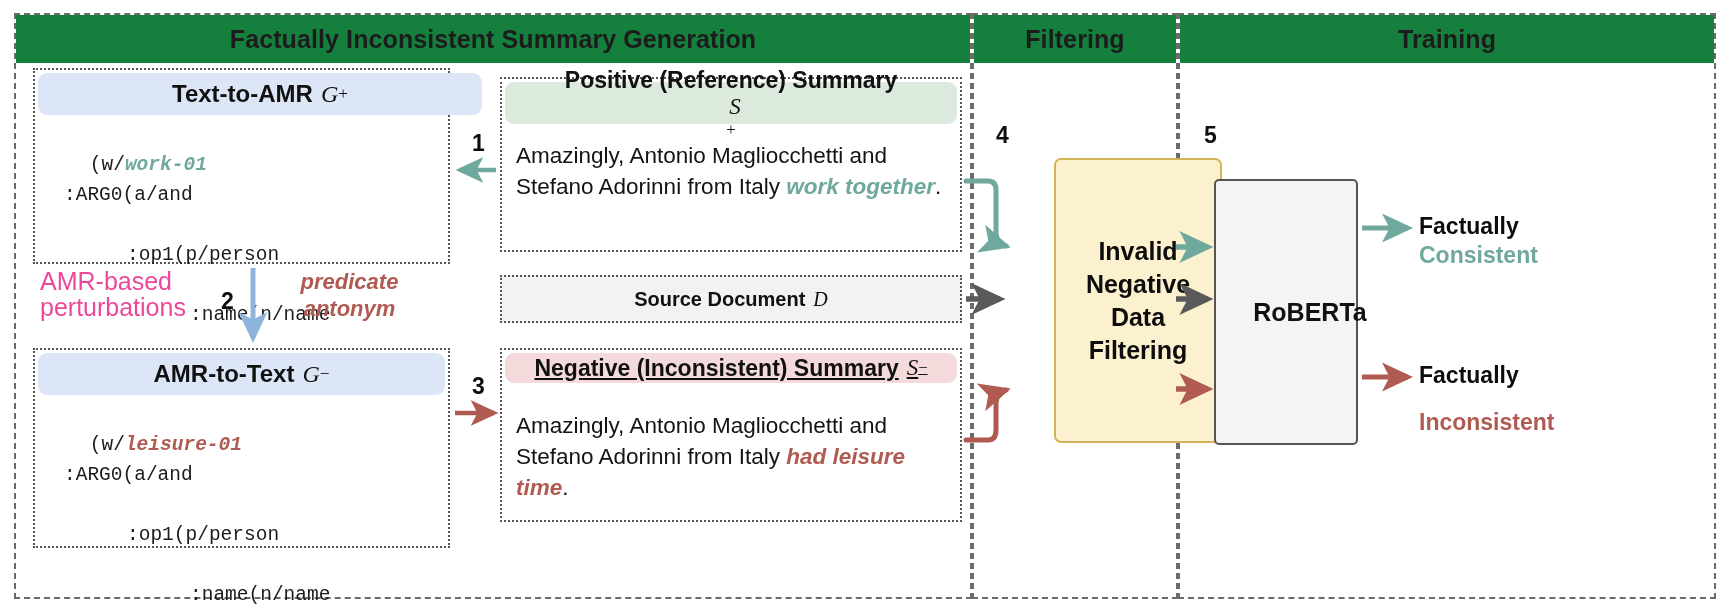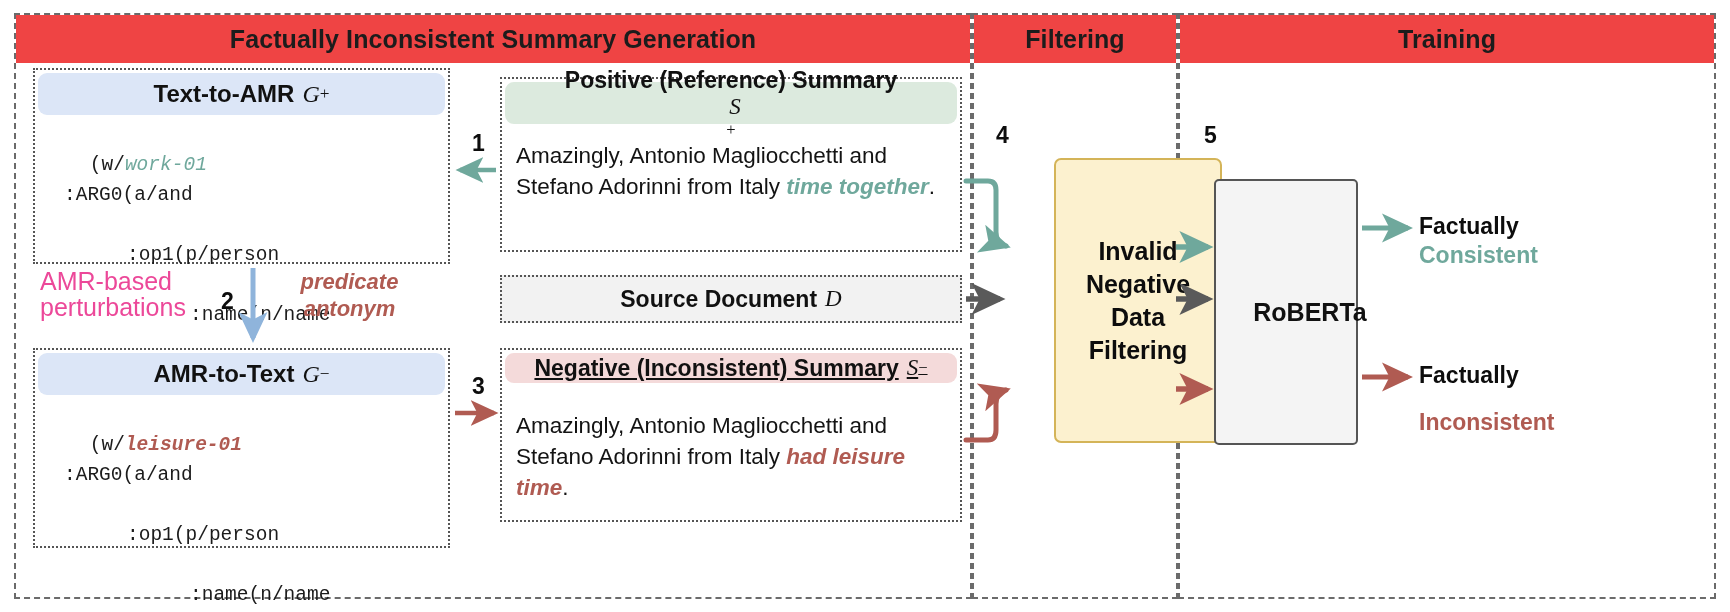--- a/index.html
+++ b/index.html
@@ -17,21 +17,21 @@
 
   
   .panel{
     position:absolute;
     border:2.5px dashed #6b6b6b;
     box-sizing:border-box;
     background:transparent;
   }
   .panel-head{
     position:absolute;
-    background:#ef4444;
+    background:#15803d;
     box-sizing:border-box;
     display:flex;
     align-items:center;
     justify-content:center;
     font-weight:bold;
     color:#1c1c1c;
     letter-spacing:.1px;
   }
 
   
@@ -71,21 +71,21 @@
   }
 
   .amr{
     position:absolute;
     font-family:"Liberation Mono", monospace;
     font-size:19.5px;
     line-height:30px;
     color:#1b1b1b;
     white-space:pre;
   }
-  .amr .gr{color:#6fa89c;font-style:italic;font-weight:normal;}
+  .amr .gr{color:#6fa89c;font-style:italic;font-weight:bold;}
   .amr .rd{color:#b05b52;font-style:italic;font-weight:bold;}
 
   .summary-text{
     position:absolute;
     font-size:22.5px;
     line-height:31px;
     color:#131313;
   }
   .summary-text .gr{color:#6fa89c;font-style:italic;font-weight:bold;}
   .summary-text .rd{color:#b05b52;font-style:italic;font-weight:bold;}
@@ -170,21 +170,21 @@
   <div class="panel-head" style="left:974px;top:15px;width:202px;height:48px;font-size:25px;">
     <span>Filtering</span>
   </div>
 
   <div class="panel" style="left:1178px;top:13px;width:538px;height:586px;"></div>
   <div class="panel-head" style="left:1180px;top:15px;width:534px;height:48px;font-size:25px;">
     <span>Training</span>
   </div>
 
   <div class="card" style="left:33px;top:68px;width:417px;height:196px;"></div>
-  <div class="card-title t-blue" style="left:38px;top:73px;width:407px;height:42px;font-size:24px;">
+  <div class="card-title t-blue" style="left:38px;top:73px;width:444px;height:42px;font-size:24px;">
     <span>Text-to-AMR</span>
     <span class="mathit" style="margin-left:8px;">G</span>
       <span class="sup">+</span>
   </div>
   <div class="amr" style="left:43px;top:120px;">
     <span>(w/</span><span class="gr">work-01</span>
 <div style="margin-left:21px;">:ARG0(a/and</div>
 <div style="margin-left:84px;">:op1(p/person</div>
 <div style="margin-left:147px;">:name(n/name</div>
 <div style="margin-top:6px;">...</div>
@@ -213,25 +213,25 @@
     <div>antonym</div>
   </div>
 
   <div class="card" style="left:500px;top:77px;width:462px;height:175px;"></div>
   <div class="card-title t-green" style="left:505px;top:82px;width:452px;height:42px;font-size:23px;">
     <span>Positive (Reference) Summary</span>
     <span class="mathit" style="margin-left:8px;">S</span>
       <span class="sup">+</span>
   </div>
   <div class="summary-text" style="left:516px;top:140px;width:432px;">
-    <span>Amazingly, Antonio Magliocchetti and Stefano Adorinni from Italy </span><span class="gr">time together</span><span>.</span>
+    <span>Amazingly, Antonio Magliocchetti and Stefano Adorinni from Italy </span><span class="gr">work together</span><span>.</span>
   </div>
 
   <div class="card" style="left:500px;top:275px;width:462px;height:48px;background:#f2f2f2;"></div>
-  <div class="card-title t-gray" style="left:502px;top:277px;width:458px;height:44px;font-size:23px;background:#f2f2f2;">
+  <div class="card-title t-gray" style="left:502px;top:277px;width:458px;height:44px;font-size:20px;background:#f2f2f2;">
     <span>Source Document</span>
     <span class="mathit" style="margin-left:8px;">D</span>
   </div>
 
   <div class="card" style="left:500px;top:348px;width:462px;height:174px;"></div>
   <div class="card-title t-red" style="left:505px;top:353px;width:452px;height:30px;font-size:23px;text-decoration:underline;">
     <span>Negative (Inconsistent) Summary</span>
     <span class="mathit" style="margin-left:8px;">S</span>
       <span class="sup">−</span>
   </div>

